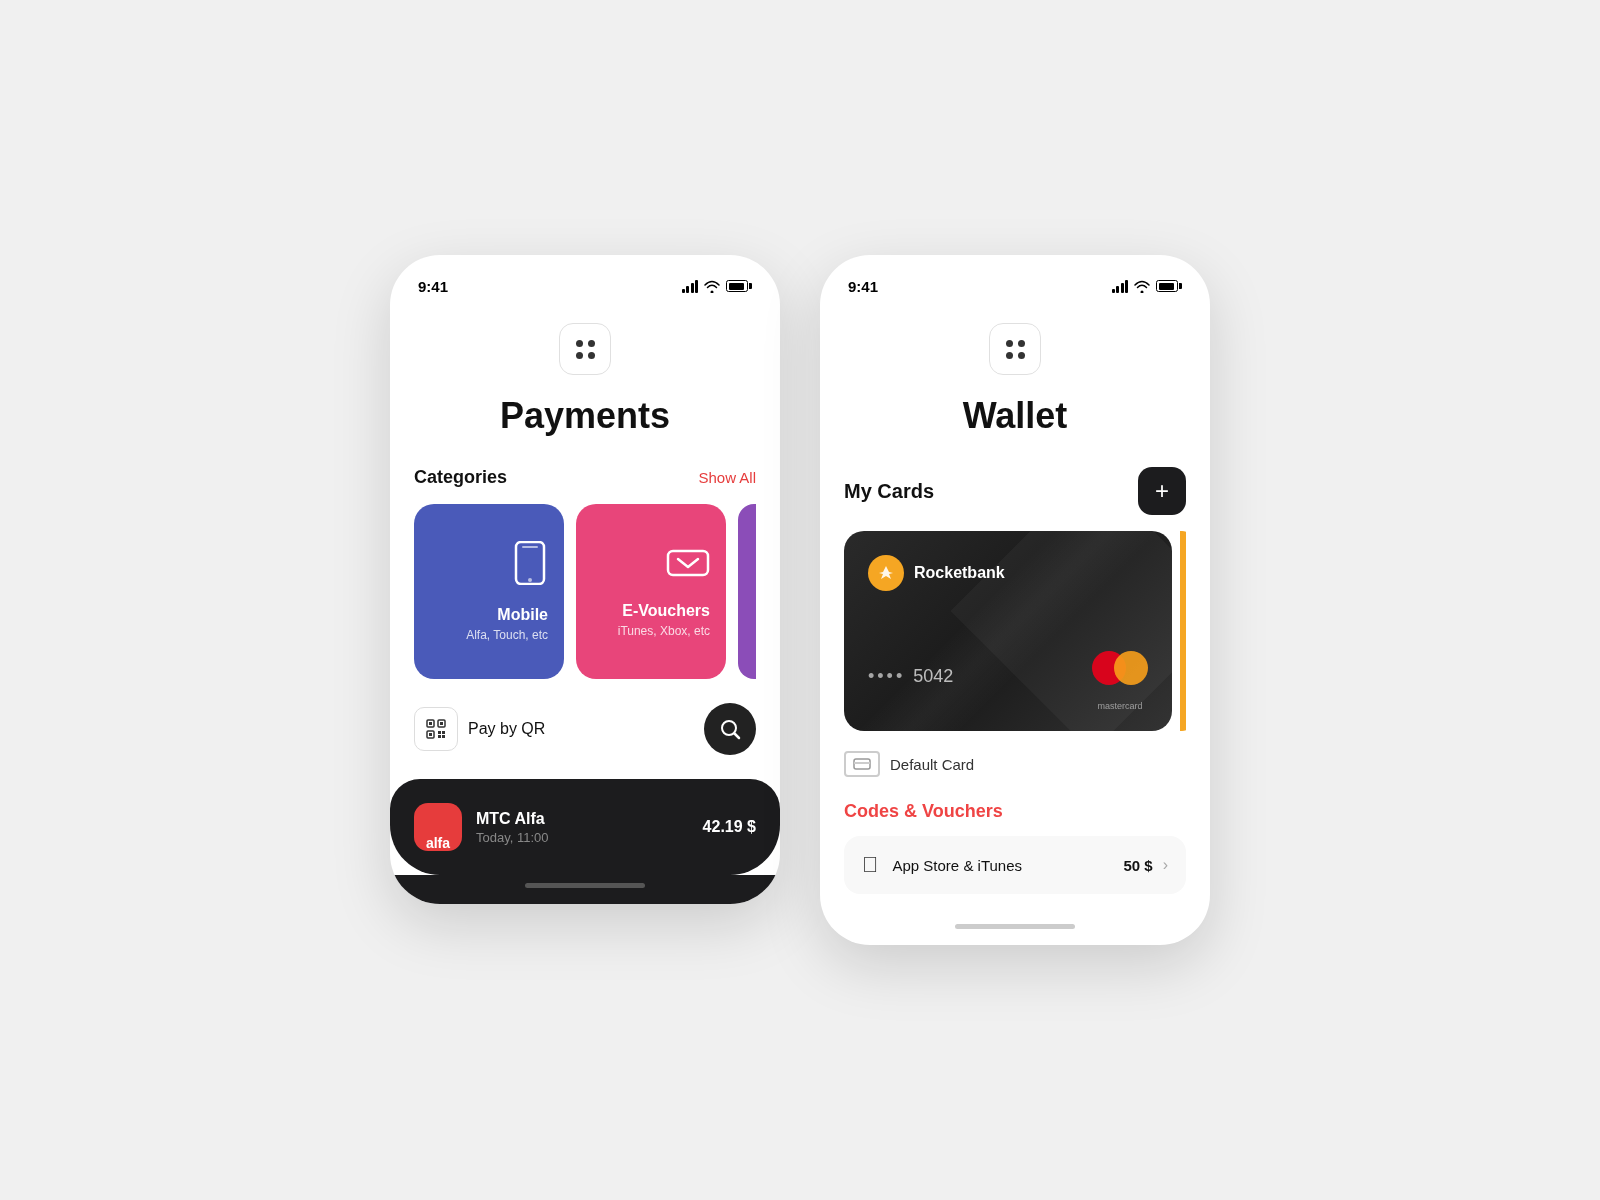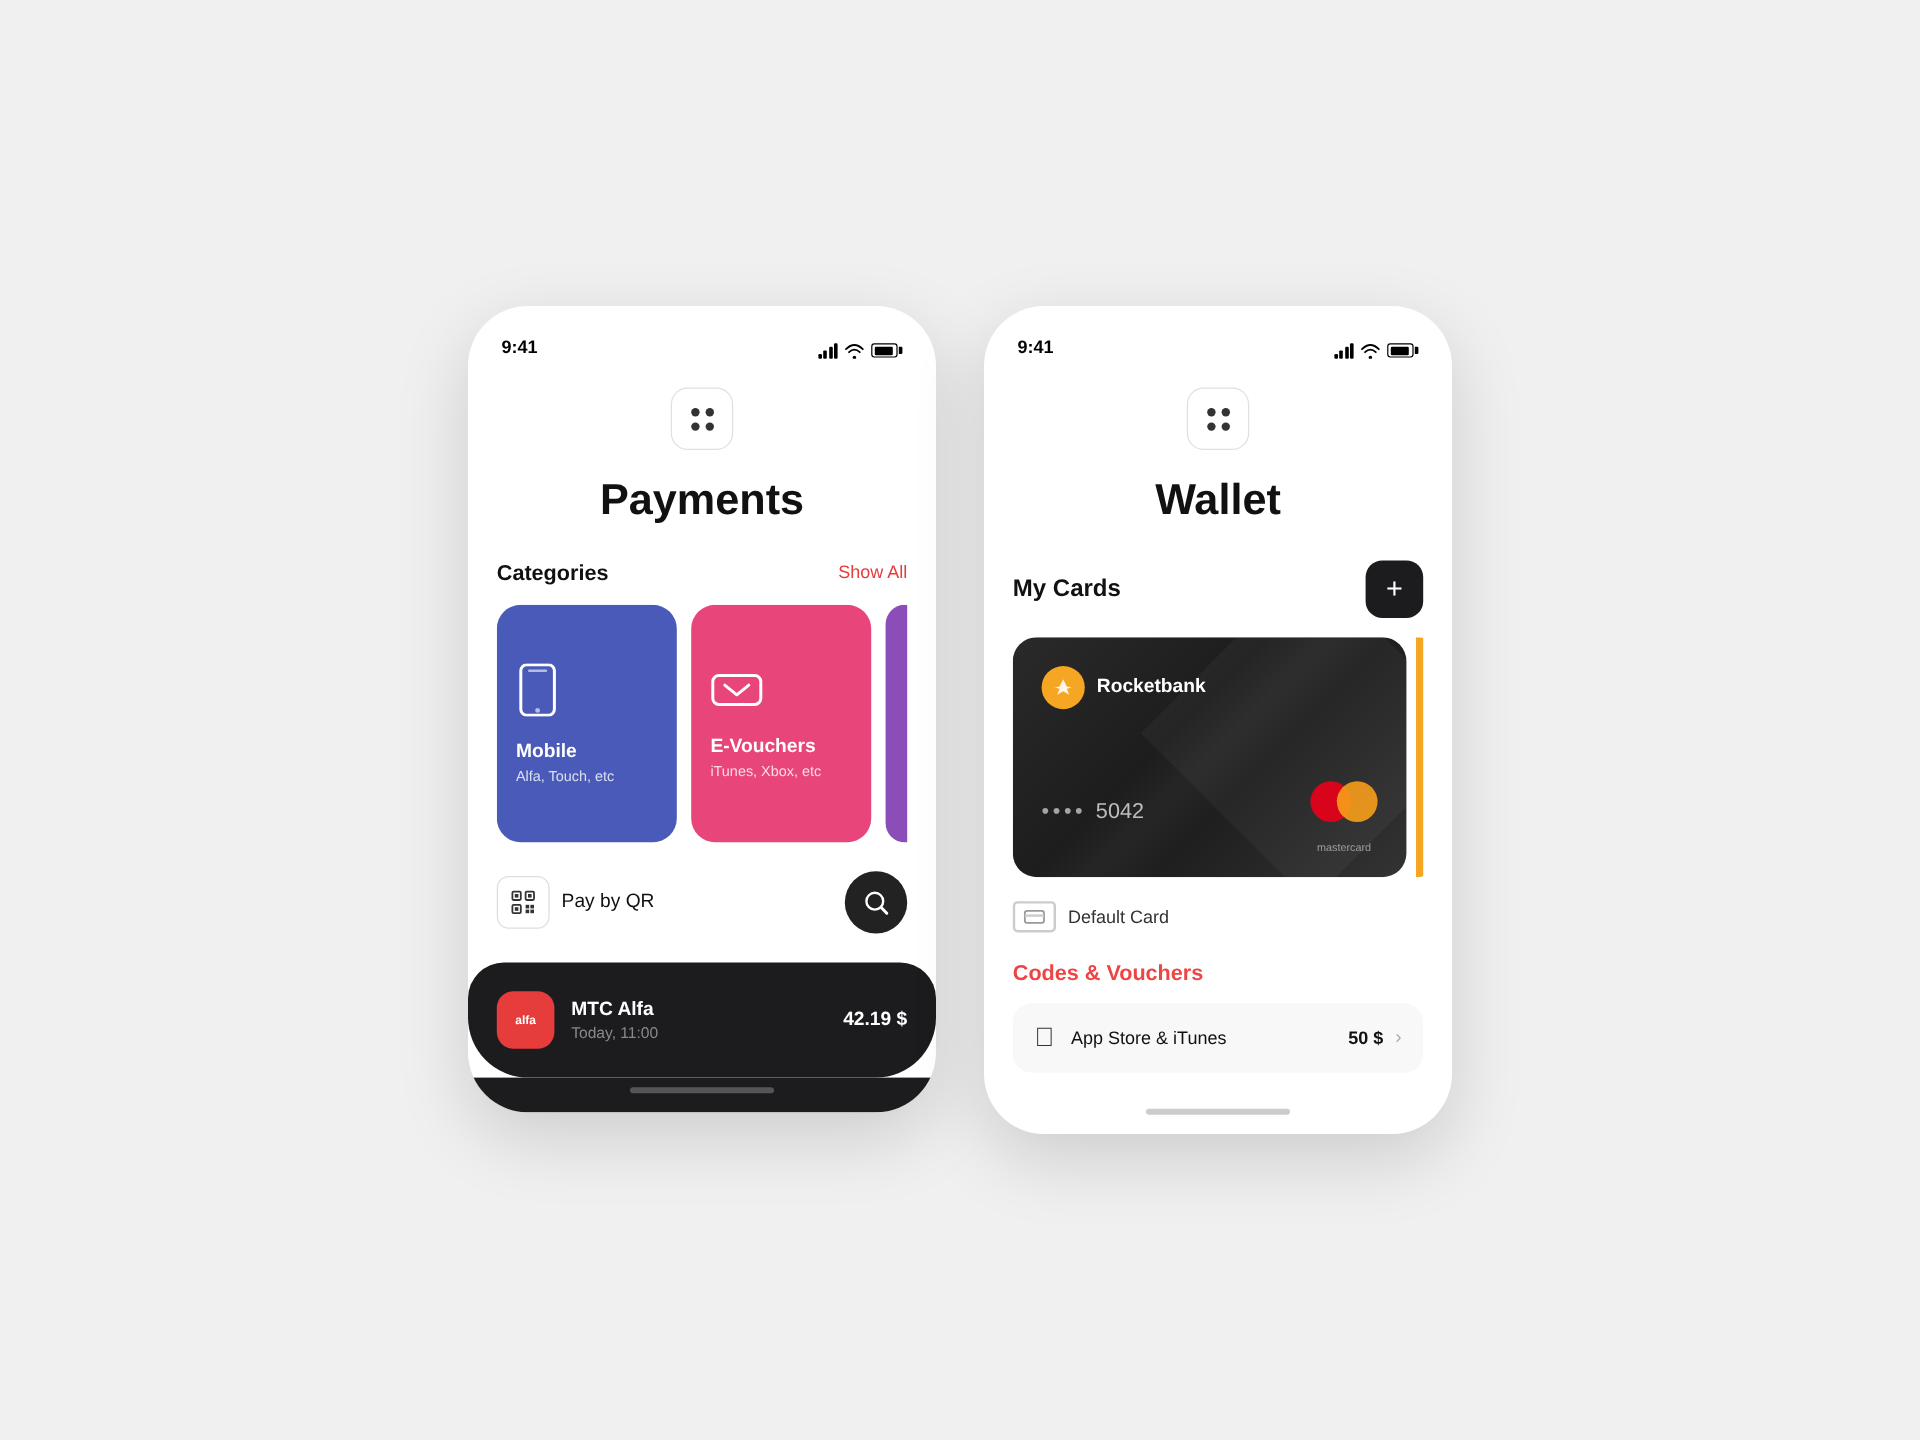--- a/index.html
+++ b/index.html
@@ -28,21 +28,22 @@
       border-radius: 50px;
       box-shadow: 0 20px 60px rgba(0,0,0,0.15);
       overflow: hidden;
       position: relative;
     }
 
     
     .status-bar {
       display: flex;
       justify-content: space-between;
-      padding: 26px 28px 0;
+      align-items: center;
+      padding: 14px 28px 0;
       height: 48px;
     }
 
     .status-time {
       font-size: 15px;
       font-weight: 600;
       color: #000;
     }
 
     .status-icons {
@@ -118,25 +119,25 @@
     }
 
     .categories-row {
       display: flex;
       gap: 12px;
       overflow: hidden;
     }
 
     .category-card {
       flex: 0 0 150px;
-      height: 198px;
+      height: 175px;
       border-radius: 20px;
       display: flex;
       flex-direction: column;
-      align-items: flex-start;
+      align-items: flex-end;
       justify-content: center;
       padding: 20px 16px;
       cursor: pointer;
       position: relative;
       overflow: hidden;
     }
 
     .category-card.mobile {
       background: #4a5ab9;
     }
@@ -245,23 +246,23 @@
       align-items: center;
       gap: 14px;
     }
 
     .history-avatar {
       width: 48px;
       height: 48px;
       border-radius: 14px;
       background: #e63c3c;
       display: flex;
-      align-items: center;
-      justify-content: center;
-      font-size: 10px;
+      align-items: flex-end;
+      justify-content: center;
+      font-size: 14px;
       font-weight: 700;
       color: white;
       flex-shrink: 0;
     }
 
     .history-info {
       flex: 1;
     }
 
     .history-name {

